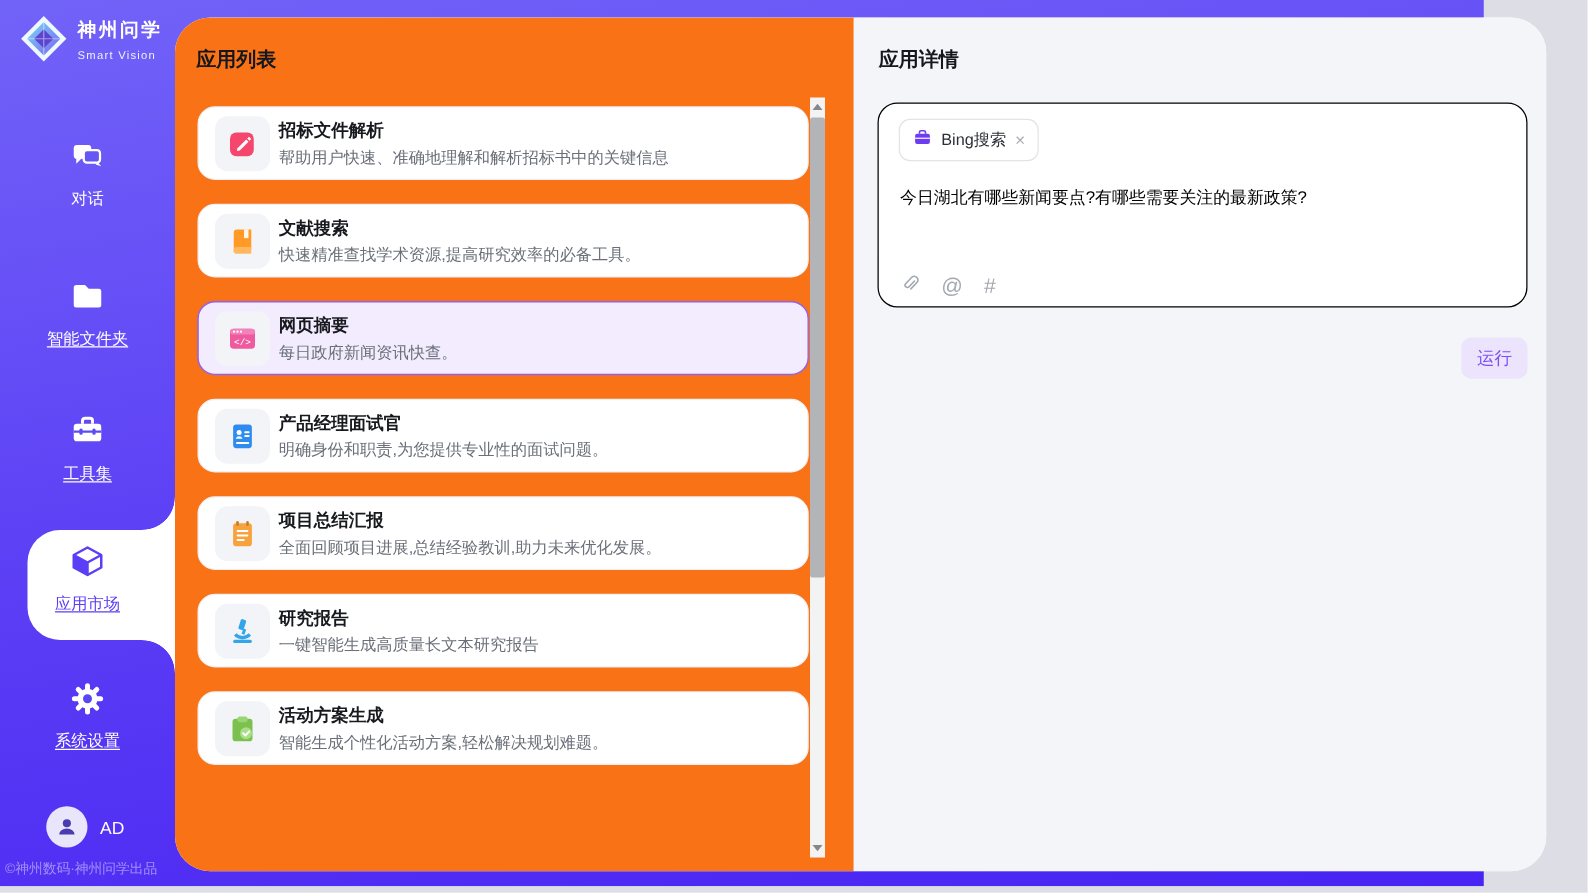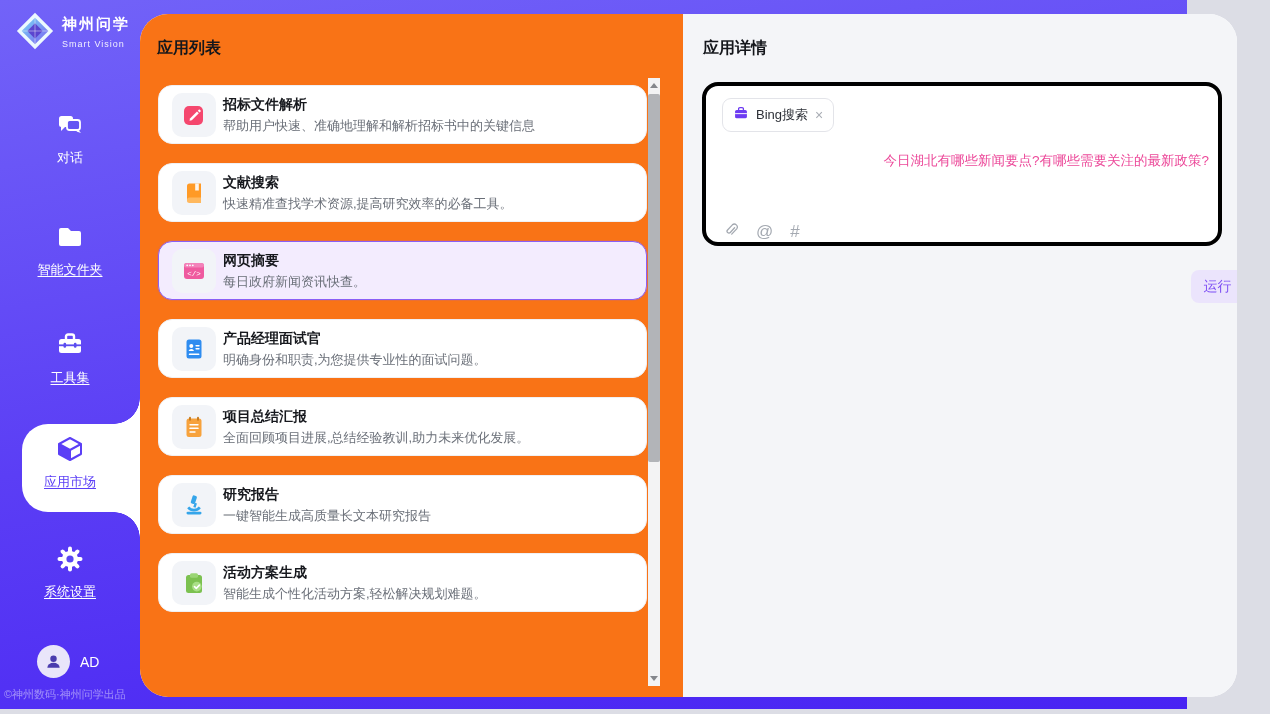--- a/index.html
+++ b/index.html
@@ -52,28 +52,28 @@
   .card-desc{position:absolute;left:64px;top:31px;font-size:13px;color:#6a6f78;white-space:nowrap;}
 
   .scrollbar{position:absolute;left:508px;top:64px;width:12px;height:608px;background:#f3f3f4;}
   .sb-thumb{position:absolute;left:0;top:16px;width:12px;height:368px;background:#b2b4b8;border-radius:2px;}
   .sb-arrow{position:absolute;left:2px;width:0;height:0;border-left:4px solid transparent;border-right:4px solid transparent;}
   .sb-arrow.up{top:5px;border-bottom:5px solid #85878c;}
   .sb-arrow.down{bottom:5px;border-top:5px solid #85878c;}
 
   
   .detail-panel{position:absolute;left:543px;top:0;width:554px;height:683px;background:#f4f5f8;}
-  .prompt-card{position:absolute;left:19px;top:68px;width:520px;height:164px;background:#fff;border:4px solid #000000;border-radius:16px;box-sizing:border-box;}
+  .prompt-card{position:absolute;left:19px;top:68px;width:520px;height:164px;background:#fff;border:1px solid #000000;border-radius:16px;box-sizing:border-box;}
   .tool-tag{position:absolute;left:16px;top:12px;height:32px;border:1px solid #e3e4e9;border-radius:9px;background:#fff;display:inline-flex;align-items:center;gap:7px;padding:0 10px;cursor:pointer;}
   .tool-tag-label{font-size:13px;color:#2c2f36;}
   .tool-tag-close{font-size:14px;color:#a9adb4;cursor:pointer;line-height:1;}
-  .prompt-text{position:absolute;left:17px;top:66px;width:486px;font-size:13.5px;color:#ec4899;cursor:text;text-align:right;}
+  .prompt-text{position:absolute;left:17px;top:66px;width:486px;font-size:13.5px;color:#000000;cursor:text;}
   .attach-row{position:absolute;left:17px;top:134px;display:flex;align-items:center;gap:17px;color:#a4a9b1;}
   .attach-glyph{font-size:17px;line-height:1;cursor:pointer;}
-  .run-btn{position:absolute;left:486px;top:256px;width:53px;height:33px;border:none;border-radius:8px;background:#ebe4fc;color:#7e50f4;font-size:14px;font-family:inherit;display:flex;align-items:center;justify-content:center;cursor:pointer;margin-left:22px;}
+  .run-btn{position:absolute;left:486px;top:256px;width:53px;height:33px;border:none;border-radius:8px;background:#ebe4fc;color:#7e50f4;font-size:14px;font-family:inherit;display:flex;align-items:center;justify-content:center;cursor:pointer;}
 </style>
 </head>
 <body>
 
 <div class="app-frame">
 
   <div class="sidebar">
 
     <div class="brand">
       <span>

